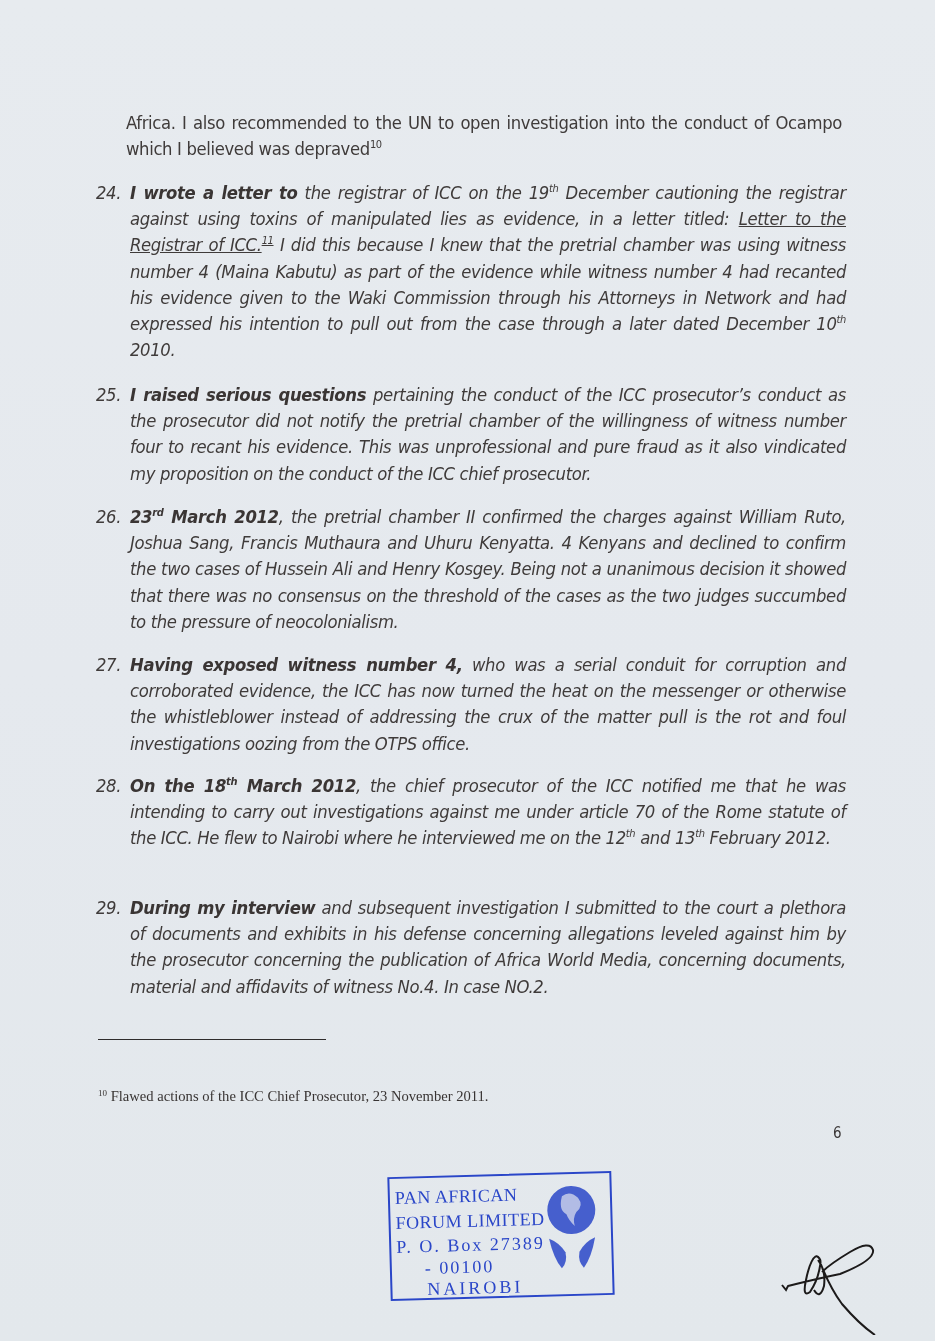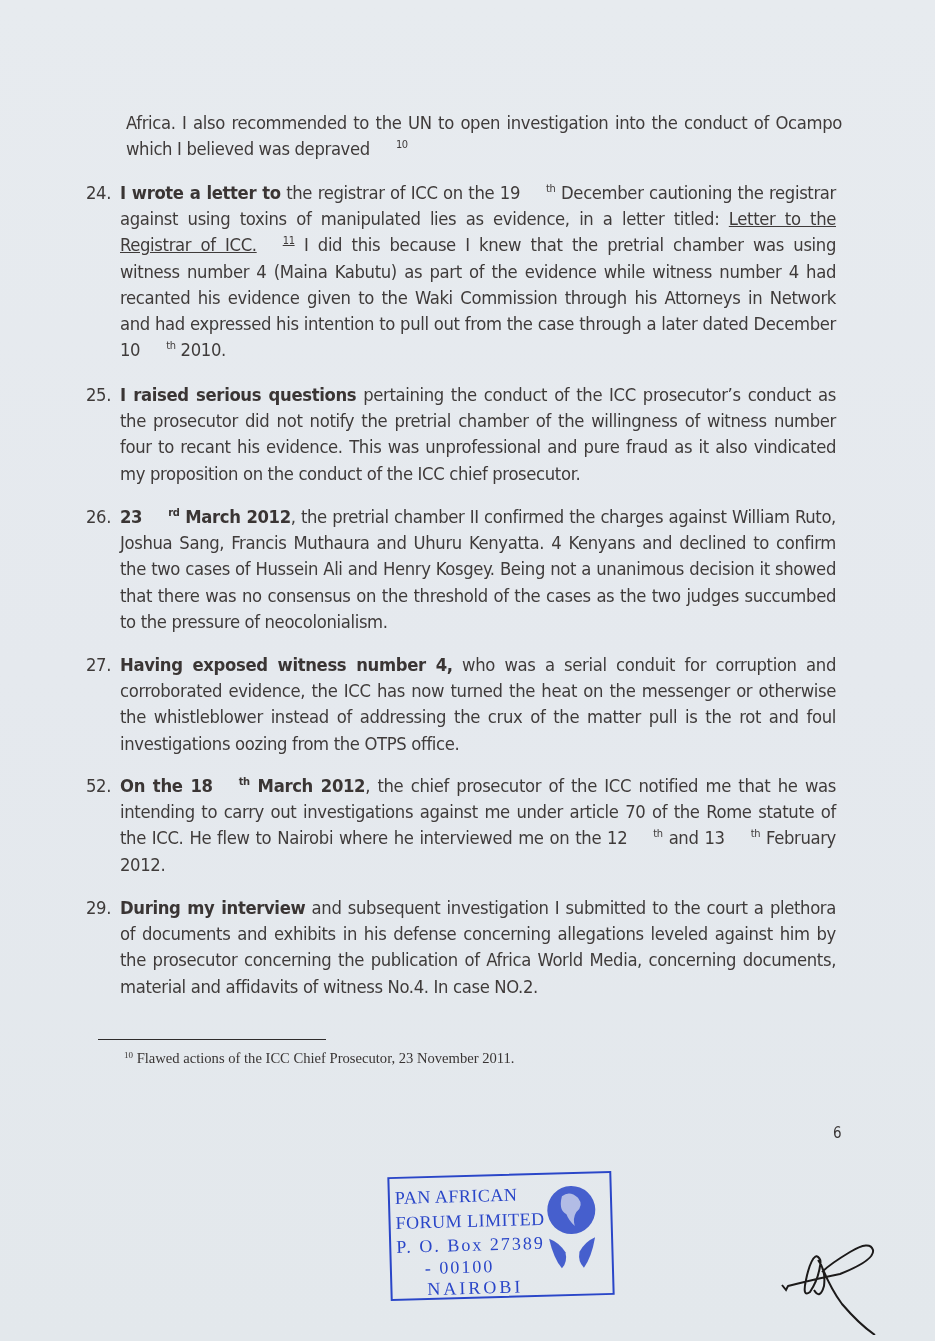--- a/index.html
+++ b/index.html
@@ -15,32 +15,33 @@
     position: absolute; left: 0; top: 0; width: 935px; height: 1341px;
     background: linear-gradient(180deg, #e7ebef 0%, #e5e9ee 50%, #e3e8ec 100%);
   }
   .cont {
     position: absolute; left: 126px; top: 110px; width: 716px;
     font-size: 18.3px; line-height: 26.2px;
     text-align: justify; letter-spacing: -0.35px;
     font-stretch: condensed;
   }
   .para {
-    position: absolute; left: 86px; width: 750px;
+    position: absolute; left: 96px; width: 750px;
     font-size: 18.3px; line-height: 26.2px;
     letter-spacing: -0.35px;
+    font-style: italic;
   }
   .para .num {
     position: absolute; left: 0; top: 0; width: 34px;
   }
   .para .body {
     margin-left: 34px; text-align: justify;
   }
   b { font-weight: bold; color: #3a3534; }
-  sup { font-size: 11px; line-height: 0; vertical-align: 7px; padding-left: 26px; }
+  sup { font-size: 11px; line-height: 0; vertical-align: 7px; }
   .u { text-decoration: underline; }
   .fn-rule {
     position: absolute; left: 98px; top: 1039px; width: 228px; height: 0;
     border-top: 1.4px solid #2f2c2c;
   }
   .fn {
     position: absolute; left: 98px;
     font-family: "Liberation Serif", "DejaVu Serif", serif;
     font-size: 14.6px; color: #383433;
   }
@@ -81,31 +82,31 @@
     <span class="num">26.</span>
     <div class="body"><b><span>23</span><sup>rd</sup><span> March 2012</span></b><span>, the pretrial chamber II confirmed the charges against William Ruto, Joshua Sang, Francis Muthaura and Uhuru Kenyatta. 4 Kenyans and declined to confirm the two cases of Hussein Ali and Henry Kosgey.  Being not a unanimous decision it showed that there was no consensus on the threshold of the cases as the two judges succumbed to the pressure of neocolonialism.</span></div>
   </div>
 
   <div class="para" style="top:652px">
     <span class="num">27.</span>
     <div class="body"><b>Having exposed witness number 4,</b><span> who was a serial conduit for corruption and corroborated evidence, the ICC has now turned the heat on the messenger or otherwise the whistleblower instead of addressing the crux of the matter pull is the rot and foul investigations oozing from the OTPS office.</span></div>
   </div>
 
   <div class="para" style="top:773px">
-    <span class="num">52.</span>
+    <span class="num">28.</span>
     <div class="body"><b><span>On the 18</span><sup>th</sup><span> March 2012</span></b><span>, the chief prosecutor of the ICC notified me that he was intending to carry out investigations against me under article 70 of the Rome statute of the ICC. He flew to Nairobi where he interviewed me on the 12</span><sup>th</sup><span> and 13</span><sup>th</sup><span> February 2012.</span></div>
   </div>
 
   <div class="para" style="top:895px">
     <span class="num">29.</span>
     <div class="body"><b>During my interview</b><span> and subsequent investigation I submitted to the court a plethora of documents and exhibits in his defense concerning allegations leveled against him by the prosecutor concerning the publication of Africa World Media, concerning documents, material and affidavits of witness No.4. In case NO.2.</span></div>
   </div>
 
   <div class="fn-rule"></div>
-  <div class="fn" style="top:1050px"><sup>10</sup><span> Flawed actions of the ICC Chief Prosecutor, 23 November 2011.</span></div>
+  <div class="fn" style="top:1088px"><sup>10</sup><span> Flawed actions of the ICC Chief Prosecutor, 23 November 2011.</span></div>
 
   <div class="pagenum">6</div>
 
   <div class="stamp">
     <span class="l" style="left:5px;top:9px">PAN AFRICAN</span>
     <span class="l" style="left:5px;top:34px">FORUM  LIMITED</span>
     <span class="l" style="left:5px;top:58px;letter-spacing:2px">P. O. Box 27389</span>
     <span class="l" style="left:33px;top:80px;letter-spacing:2px">- 00100</span>
     <span class="l" style="left:35px;top:101px;letter-spacing:3px">NAIROBI</span>
     <svg width="62" height="90" viewBox="0 0 62 90">

